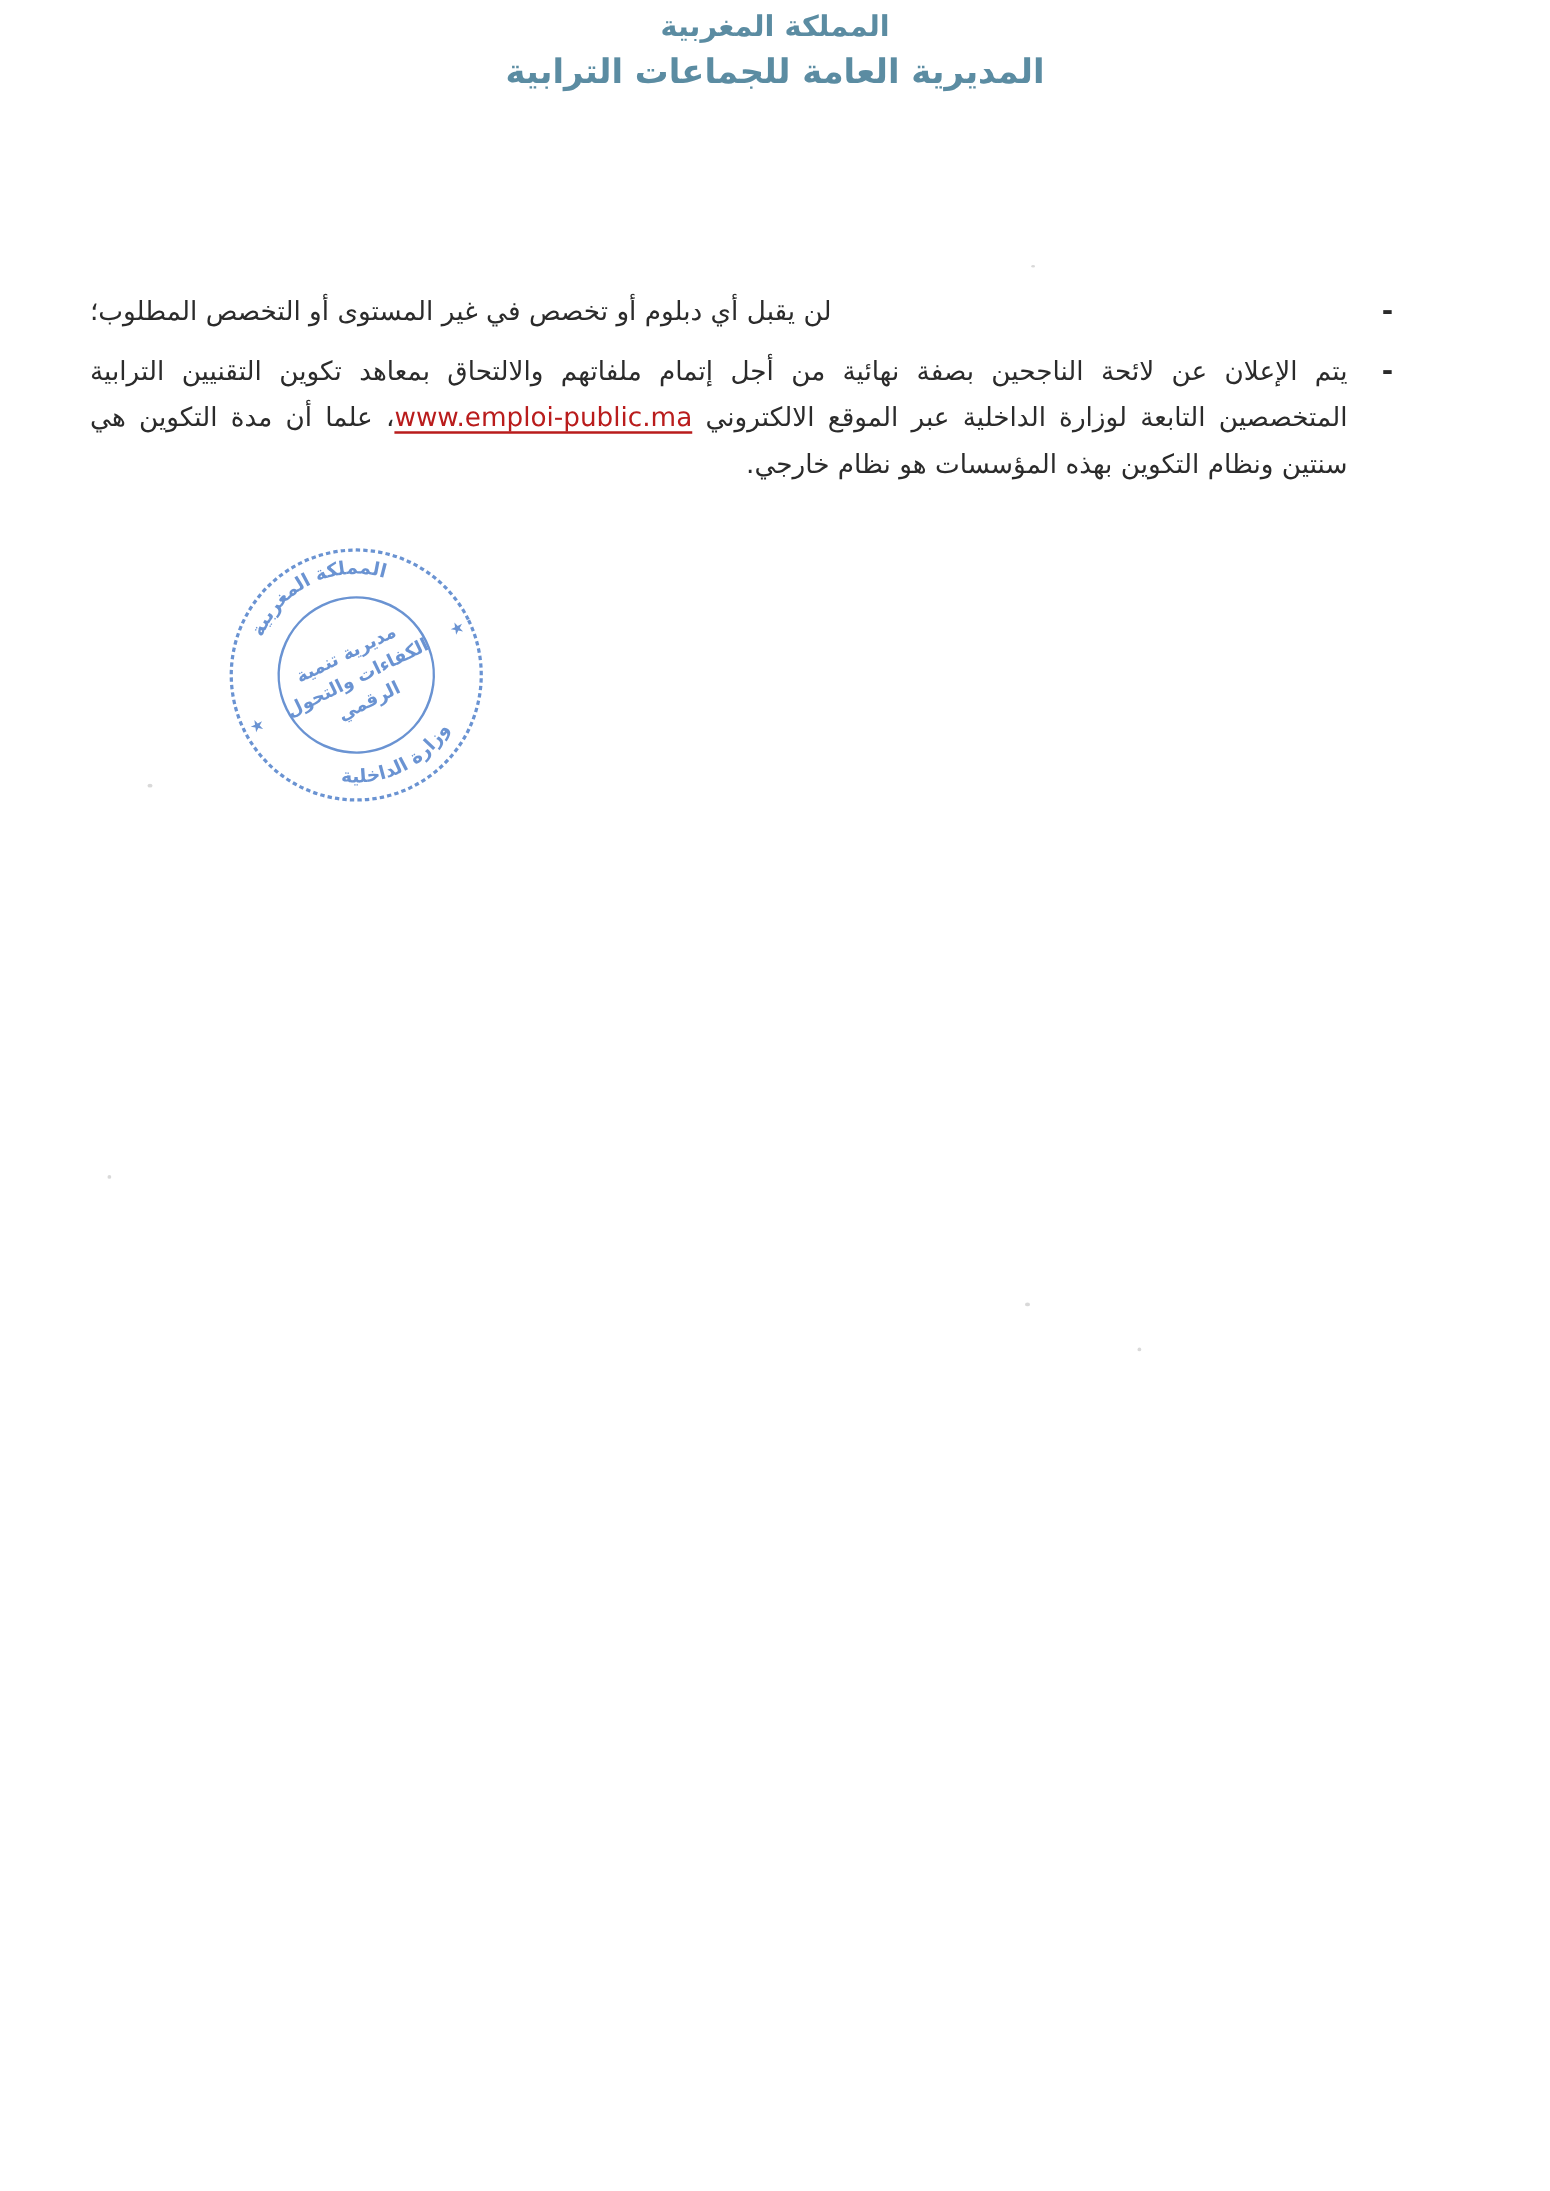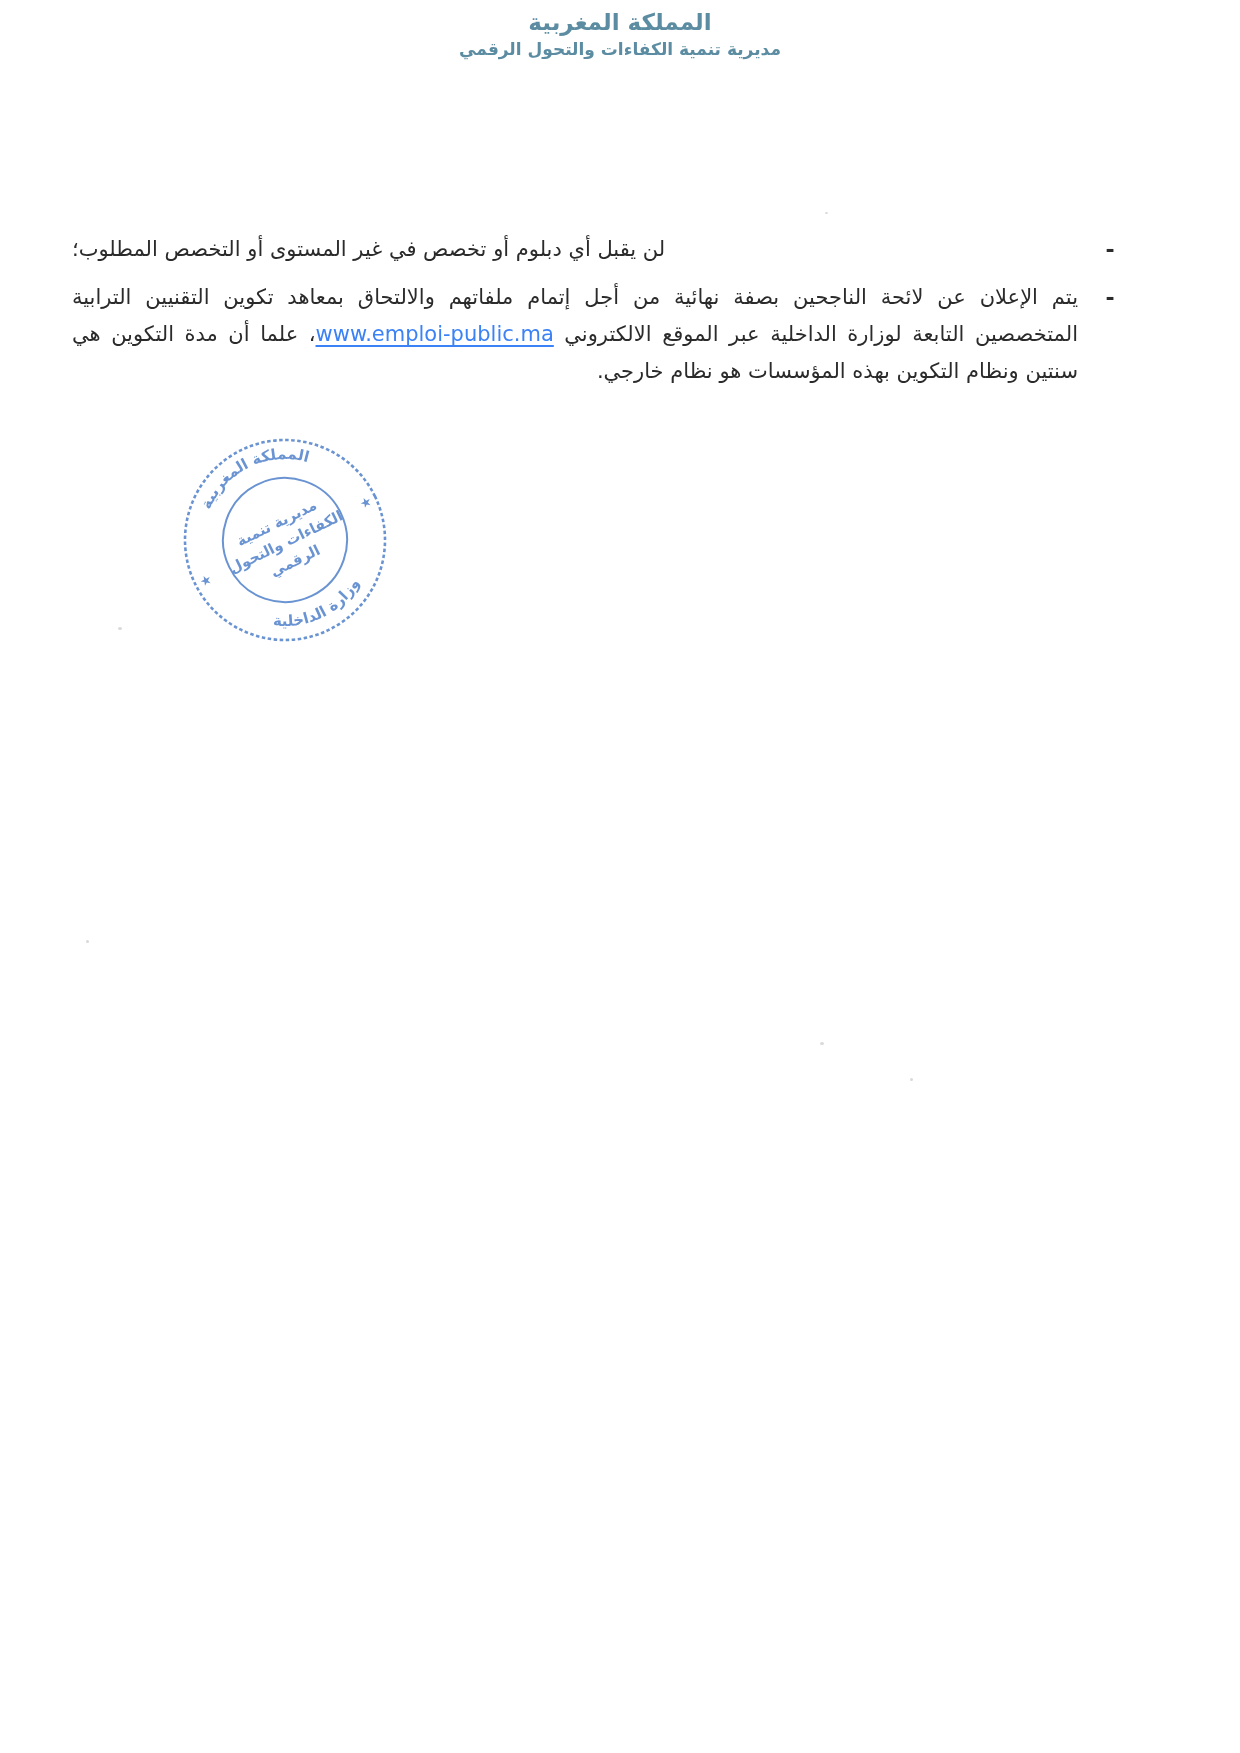--- a/index.html
+++ b/index.html
@@ -44,21 +44,21 @@
   }
   .bullet-text {
     margin: 0;
     padding-right: 24px;
     line-height: 37px;
     flex: 1 1 auto;
   }
   .bullet-text.single { text-align: left; }
   .bullet-text.justify { text-align: justify; }
   a.link {
-    color: #3b82f6;
+    color: #b91c1c;
     text-underline-offset: 4px;
   }
 
   
   .stamp {
     position: absolute;
     left: 175px; top: 430px;
     width: 220px; height: 220px;
     transform: rotate(-26deg);
     opacity: 0.82;
@@ -80,21 +80,21 @@
     opacity: .55;
   }
 </style>
 </head>
 <body>
 
 <div class="page">
 
   <header class="doc-header">
     <div class="h1">المملكة المغربية</div>
-    <div class="h4">مديرية تنمية الكفاءات والتحول الرقمي</div>
+    <div class="h3">المديرية العامة للجماعات الترابية</div>
   </header>
 
   <main class="doc-body" dir="rtl">
 
     <div class="bullet">
       <span class="dash">-</span>
       <p class="bullet-text single">لن يقبل أي دبلوم أو تخصص في غير المستوى أو التخصص المطلوب؛</p>
     </div>
 
     <div class="bullet">

